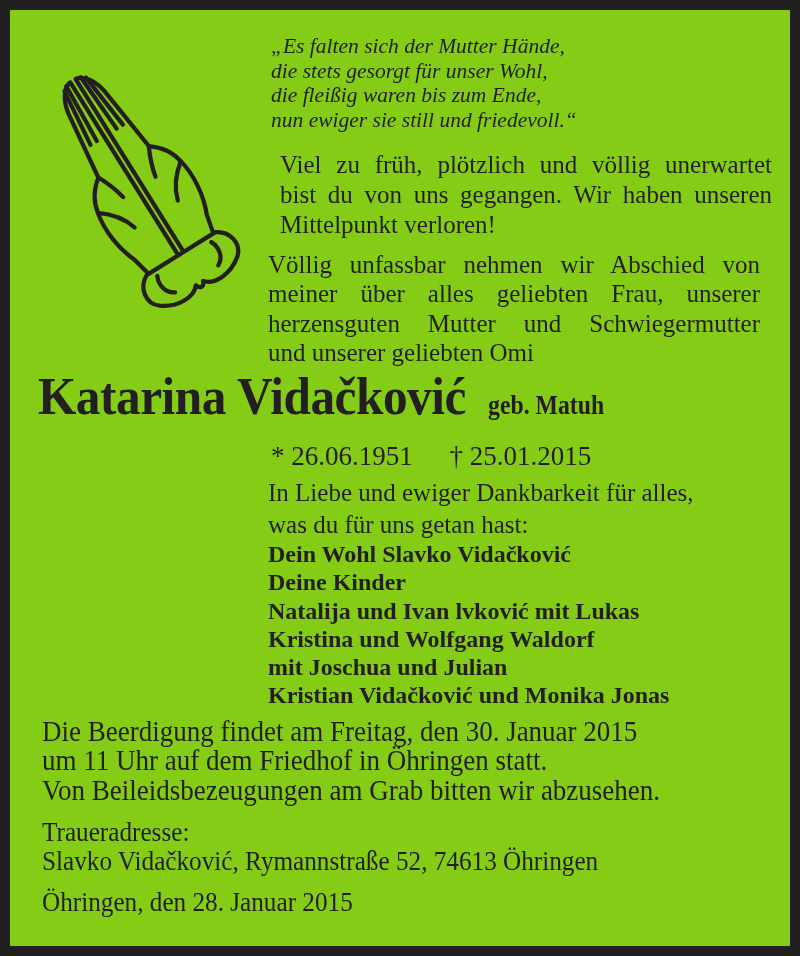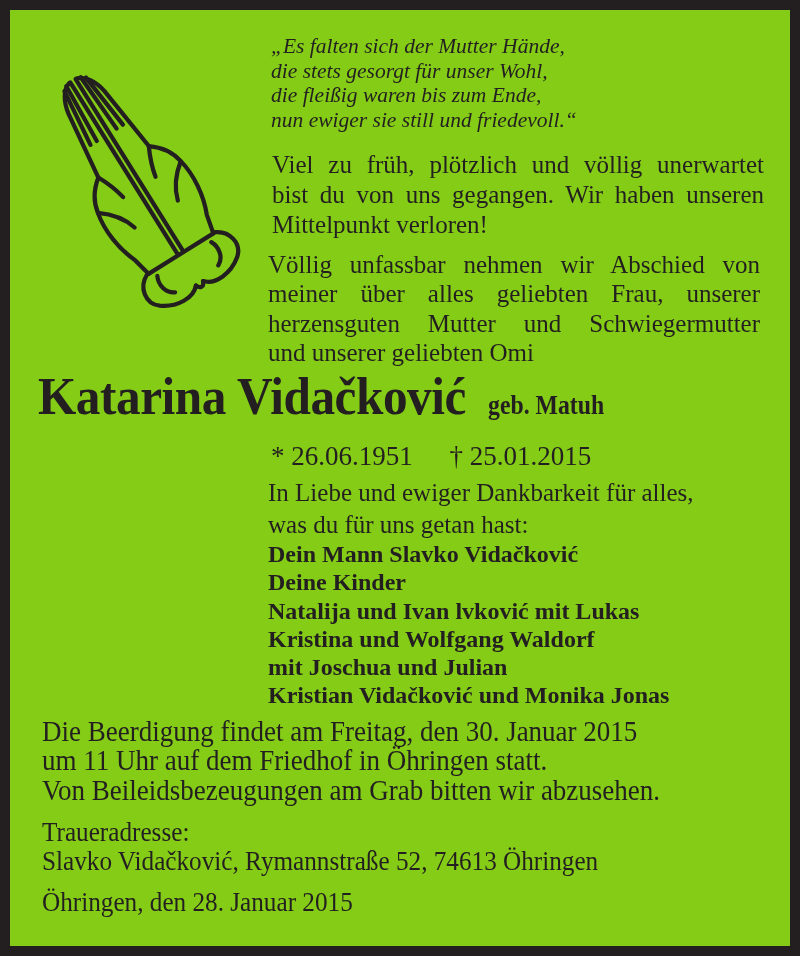--- a/index.html
+++ b/index.html
@@ -18,21 +18,21 @@
   }
   .abs{position:absolute;}
   
   .hands{left:16px;top:38px;width:240px;height:276px;}
   .hands svg{width:100%;height:100%;}
   
   .poem{left:261px;top:24px;font-style:italic;font-size:21.5px;line-height:24.6px;}
   .poem div{white-space:nowrap;}
   
   .para{width:492px;font-size:25px;}
-  .para1{left:262px;top:140px;line-height:30px;}
+  .para1{left:270px;top:140px;line-height:30px;}
   .para2{left:258px;top:240px;line-height:29.4px;}
   .jline{text-align:justify;text-align-last:justify;}
   .lline{text-align:left;white-space:nowrap;}
   
   .nameline{left:28px;top:356px;display:flex;align-items:baseline;white-space:nowrap;}
   .bigname{
     font-size:53px;font-weight:bold;letter-spacing:-0.5px;
     display:inline-block;transform:scaleX(.93);transform-origin:0 100%;
   }
   .maiden{
@@ -124,21 +124,21 @@
     <span>* 26.06.1951</span>
     <span class="death">† 25.01.2015</span>
   </div>
 
   <div class="abs thanks">
     <div>In Liebe und ewiger Dankbarkeit für alles,</div>
     <div>was du für uns getan hast:</div>
   </div>
 
   <div class="abs family">
-    <div>Dein Mann Slavko Vidačković</div>
+    <div>Dein Wohl Slavko Vidačković</div>
     <div>Deine Kinder</div>
     <div>Natalija und Ivan lvković mit Lukas</div>
     <div>Kristina und Wolfgang Waldorf</div>
     <div>mit Joschua und Julian</div>
     <div>Kristian Vidačković und Monika Jonas</div>
   </div>
 
   <div class="abs funeral cond">
     <div>Die Beerdigung findet am Freitag, den 30. Januar 2015</div>
     <div>um 11 Uhr auf dem Friedhof in Öhringen statt.</div>

